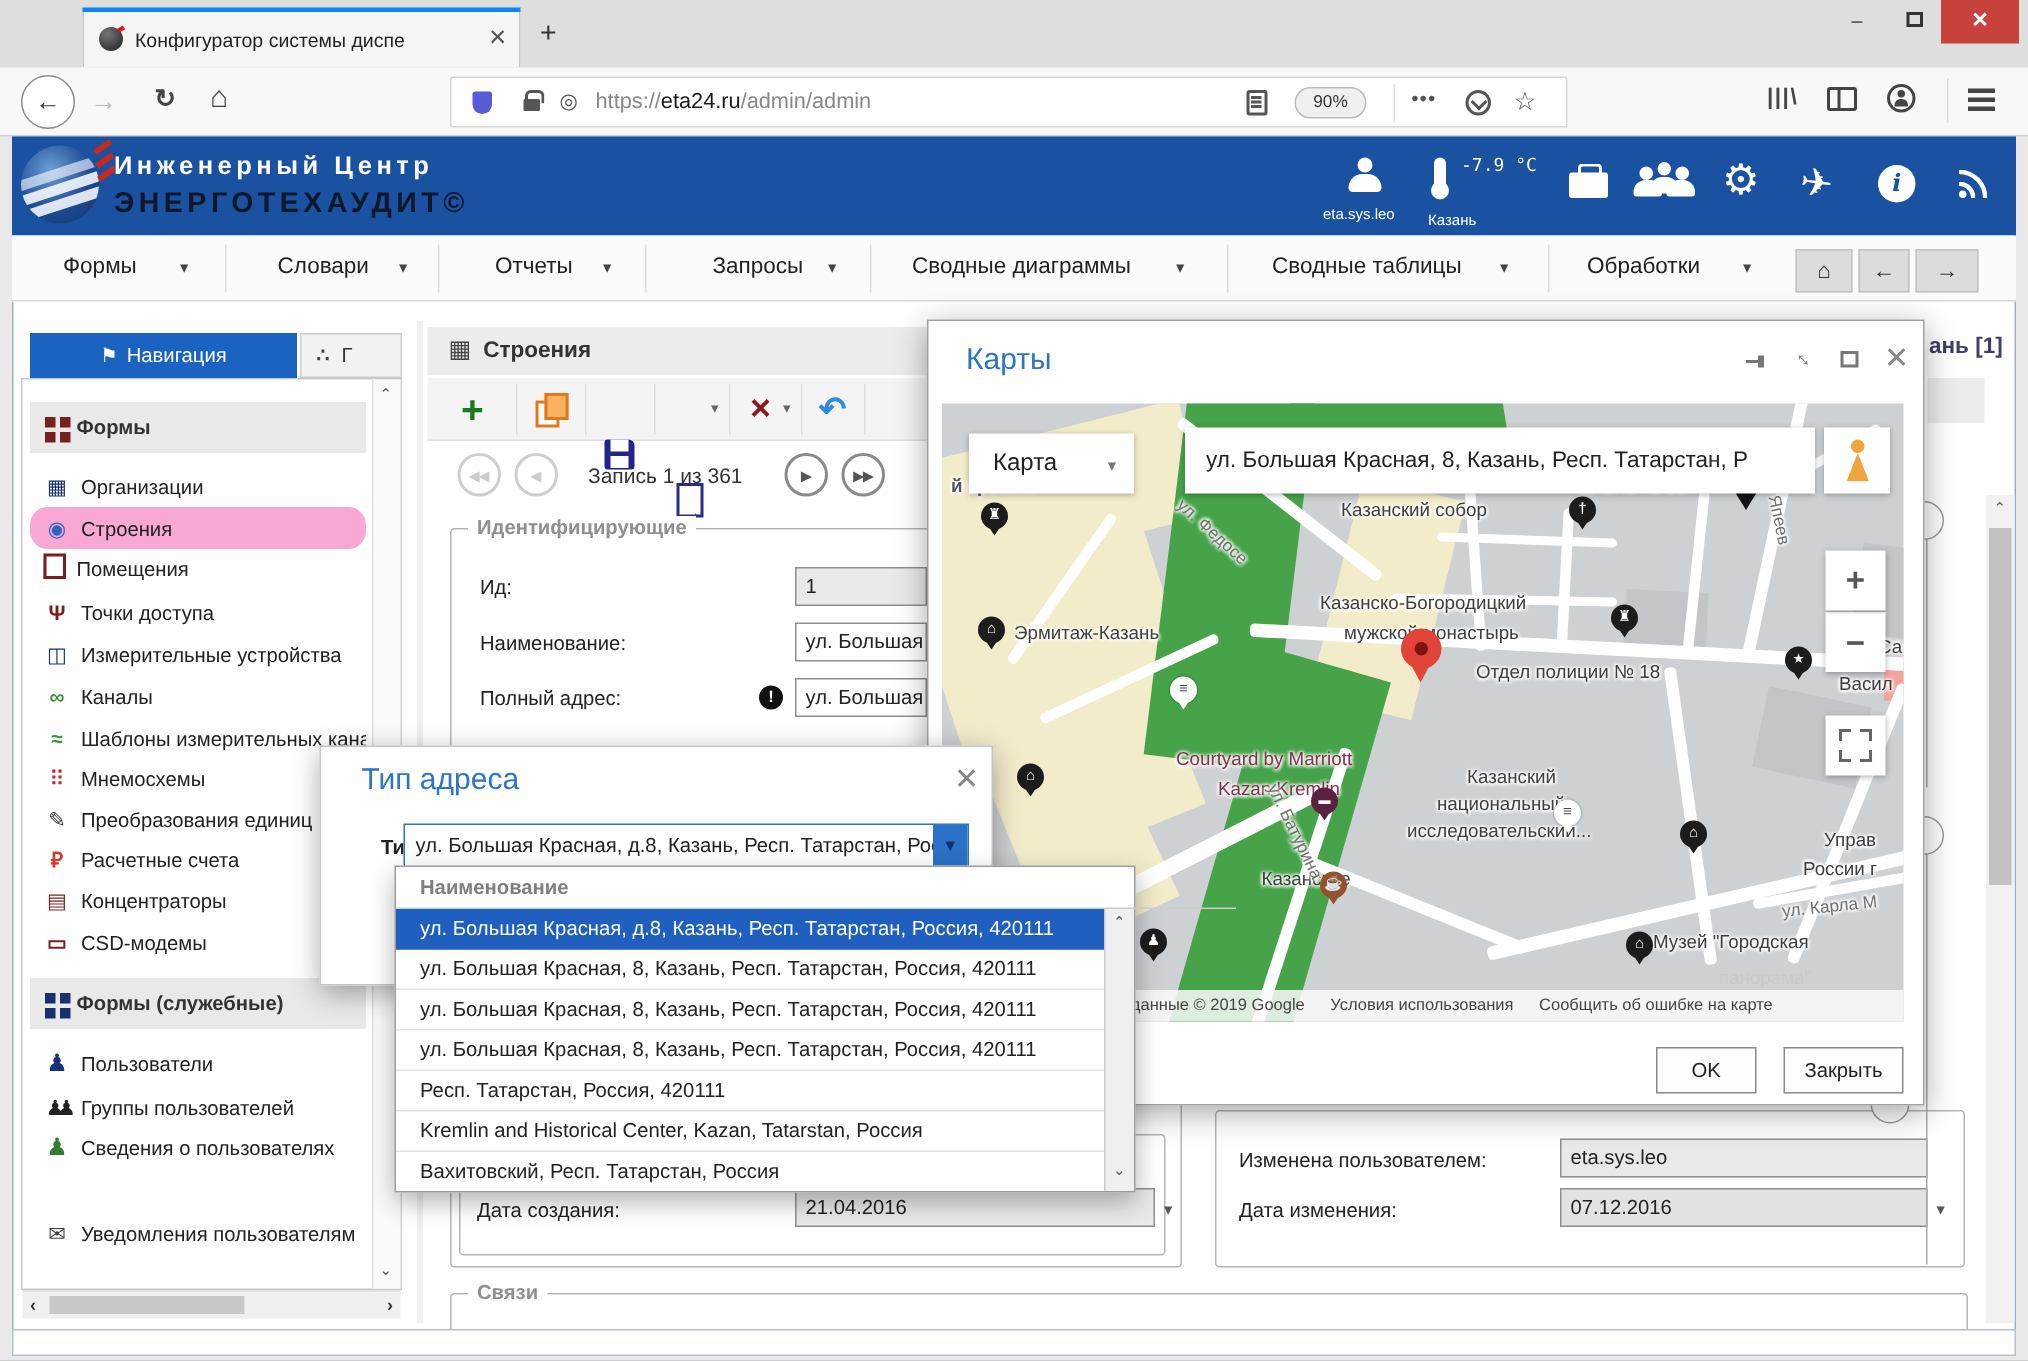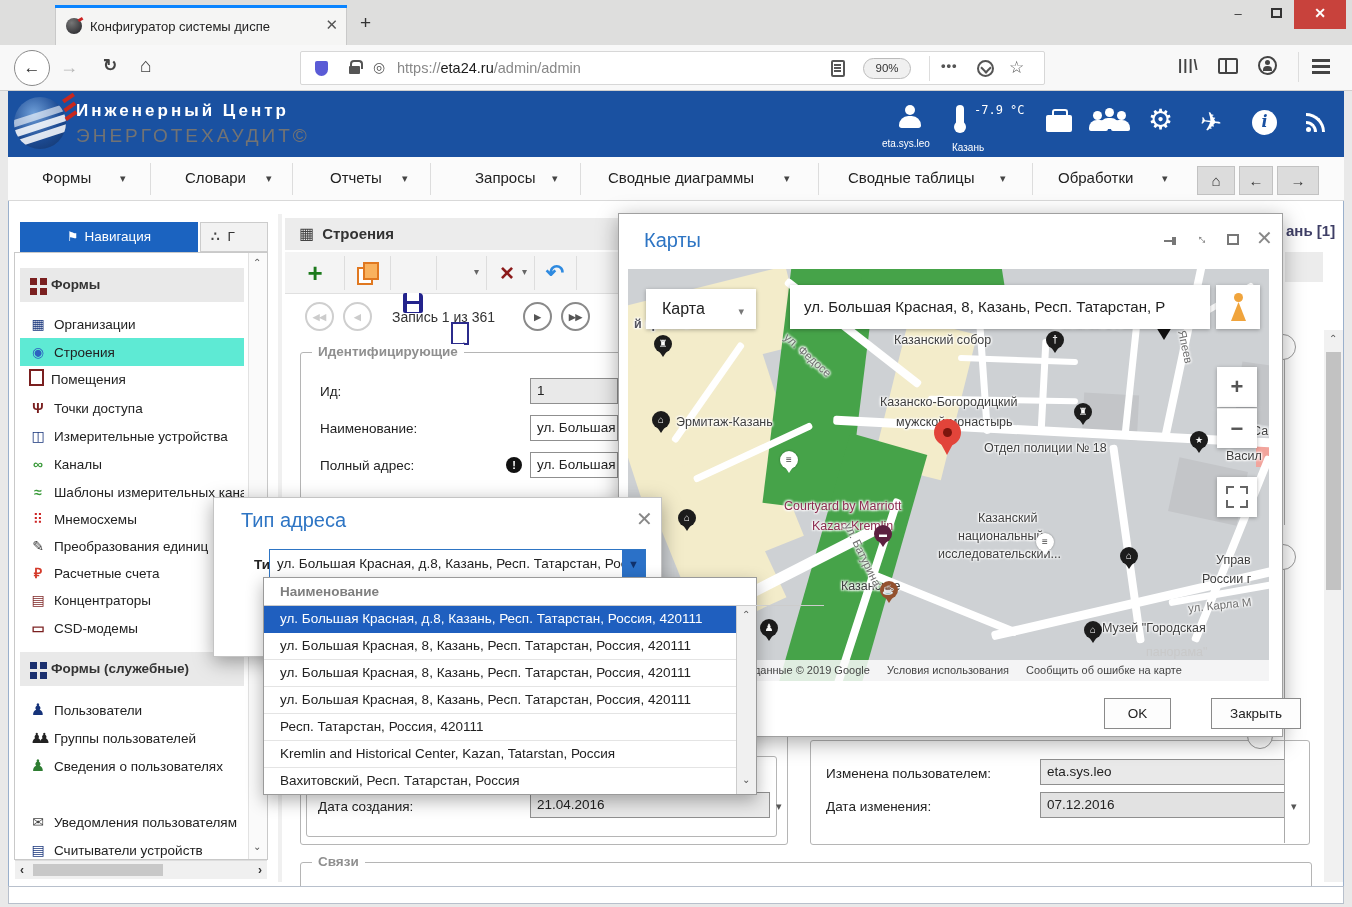--- a/index.html
+++ b/index.html
@@ -50,21 +50,21 @@
   .chrome-sep { position:absolute; left:1298px; top:52px; width:1px; height:30px; background:#ddd; }
   .hamb-ico { position:absolute; left:1312px; top:59px; width:18px; height:2.5px; background:#444; box-shadow:0 6px 0 #444, 0 12px 0 #444; }
 
   
   .page-frame { position:absolute; left:8px; top:91px; width:1336px; height:813px; background:#fff; border:1px solid #9ab0cc; }
   .site-header { position:absolute; left:8px; top:91px; width:1336px; height:66px; background:#1a51a1; }
   .logo-sphere { position:absolute; left:14px; top:97px; width:52px; height:52px; border-radius:50%; background:radial-gradient(circle at 38% 32%, #6f9fd8, #1d4b94 55%, #123468); overflow:hidden; }
   .logo-sphere::before { content:""; position:absolute; left:-6px; top:26px; width:60px; height:7px; background:#fff; opacity:.85; transform:rotate(-18deg); box-shadow:0 10px 0 #fff, 0 -10px 0 rgba(255,255,255,.7); }
   .logo-red { position:absolute; left:62px; top:96px; width:13px; height:4px; background:#c8281e; transform:rotate(-35deg); box-shadow:-4px 8px 0 #c8281e, -8px 16px 0 #c8281e; }
   .brand1 { position:absolute; left:76px; top:101px; color:#fff; font-weight:bold; font-size:17px; letter-spacing:3px; }
-  .brand2 { position:absolute; left:76px; top:125px; color:#737373; font-weight:normal; font-size:19px; letter-spacing:3px; }
+  .brand2 { position:absolute; left:76px; top:125px; color:#0f172a; font-weight:bold; font-size:19px; letter-spacing:3px; }
   .hico-label { position:absolute; color:#fff; font-size:10px; }
   .person-ico { position:absolute; width:24px; height:24px; }
   .person-ico::before { content:""; position:absolute; left:7px; top:0; width:10px; height:10px; border-radius:50%; background:#fff; }
   .person-ico::after { content:""; position:absolute; left:1px; top:11px; width:22px; height:12px; border-radius:10px 10px 3px 3px; background:#fff; }
   .thermo-ico { position:absolute; width:8px; height:22px; background:#fff; border-radius:4px; }
   .thermo-ico::after { content:""; position:absolute; left:-2px; bottom:-6px; width:12px; height:12px; border-radius:50%; background:#fff; }
   .temp-txt { position:absolute; color:#fff; font-family:"DejaVu Sans Mono", monospace; font-size:12px; }
   .brief-ico { position:absolute; width:26px; height:17px; background:#fff; border-radius:2px; }
   .brief-ico::before { content:""; position:absolute; left:6px; top:-6px; width:12px; height:7px; border:2.5px solid #fff; border-bottom:none; border-radius:3px 3px 0 0; }
   .group-ico { position:absolute; width:44px; height:24px; }
@@ -88,21 +88,21 @@
   .navbtn { position:absolute; top:166px; height:29px; background:#dcdcdc; border:1px solid #c2c2c2; text-align:center; line-height:27px; font-size:15px; color:#333; font-weight:bold; }
 
   
   .side-tab1 { position:absolute; left:20px; top:222px; width:178px; height:30px; background:#1b63c0; color:#fff; font-size:13.5px; text-align:center; line-height:30px; }
   .side-tab1 .flag { margin-right:6px; font-size:13px; }
   .side-tab2 { position:absolute; left:200px; top:222px; width:68px; height:30px; background:#f2f2f2; border:1px solid #ccc; color:#333; font-size:13.5px; line-height:28px; padding-left:10px; }
   .side-tab2 .share { font-weight:bold; margin-right:8px; color:#444; }
   .tree-box { position:absolute; left:14px; top:252px; width:254px; height:608px; background:#fff; border:1px solid #c9c9c9; }
   .tree-group { position:absolute; left:20px; width:224px; height:34px; background:#e9e9e9; line-height:34px; font-weight:bold; font-size:13.5px; color:#333; white-space:nowrap; overflow:hidden; }
   .tree-item { position:absolute; left:20px; width:224px; height:28px; line-height:28px; font-size:13.5px; color:#222; white-space:nowrap; overflow:hidden; }
-  .tree-item.sel { background:#5eead4; }
+  .tree-item.sel { background:#f9a8d4;border-radius:12px; }
   .ti { display:inline-block; width:24px; text-align:center; margin:0 4px 0 6px; font-size:14px; }
   .grid4 { display:inline-block; width:7px; height:7px; margin:0 14px 0 10px; position:relative; top:-4px; }
   .grid4::before { content:""; position:absolute; width:7px; height:7px; background:inherit; box-shadow:10px 0 0 currentColor, 0 10px 0 currentColor, 10px 10px 0 currentColor; background:currentColor; }
   .ti-copy { display:inline-block; position:relative; width:11px; height:13px; border:2px solid #7a1f1f; margin:0 11px 0 9px; top:2px; }
   .ti-copy::before { content:""; position:absolute; right:-6px; top:-6px; width:11px; height:13px; border:2px solid #7a1f1f; background:#fff; }
   .vscroll { position:absolute; left:248px; top:253px; width:19px; height:606px; background:#fafafa; border-left:1px solid #e2e2e2; }
   .scroll-arrow { position:absolute; font-size:10px; color:#555; left:4px; }
   .hscroll { position:absolute; left:15px; top:860px; width:252px; height:19px; background:#f0f0f0; border-top:1px solid #ddd; }
   .hthumb { position:absolute; left:18px; top:3px; width:130px; height:12px; background:#c8c8c8; }
   .harrow { position:absolute; top:2px; font-size:12px; color:#333; font-weight:bold; }
@@ -306,21 +306,20 @@
   <div class="tree-item" style="top:505px;"><span class="ti" style="color:#cc2222;">⠿</span><span>Мнемосхемы</span></div>
   <div class="tree-item" style="top:532px;"><span class="ti" style="color:#333;">✎</span><span>Преобразования единиц</span></div>
   <div class="tree-item" style="top:559px;"><span class="ti" style="color:#d43a2a;font-weight:bold;">₽</span><span>Расчетные счета</span></div>
   <div class="tree-item" style="top:586px;"><span class="ti" style="color:#7a1f1f;">▤</span><span>Концентраторы</span></div>
   <div class="tree-item" style="top:614px;"><span class="ti" style="color:#7a1f1f;font-weight:bold;">▭</span><span>CSD-модемы</span></div>
   <div class="tree-group" style="top:652px;"><span class="grid4" style="color:#1a2f6e;"></span><span>Формы (служебные)</span></div>
   <div class="tree-item" style="top:696px;"><span class="ti" style="color:#16337a;font-size:16px;">♟</span><span>Пользователи</span></div>
   <div class="tree-item" style="top:724px;"><span class="ti" style="color:#222;letter-spacing:-5px;font-size:14px;">♟♟</span><span>Группы пользователей</span></div>
   <div class="tree-item" style="top:752px;"><span class="ti" style="color:#2e7d32;font-size:16px;">♟</span><span>Сведения о пользователях</span></div>
   <div class="tree-item" style="top:808px;"><span class="ti" style="color:#444;">✉</span><span>Уведомления пользователям</span></div>
-  <div class="tree-item" style="top:836px;"><span class="ti" style="color:#16337a;">▤</span><span>Считыватели устройств</span></div>
 
   <div class="vscroll">
     <span class="scroll-arrow" style="top:4px;">⌃</span>
     <span class="scroll-arrow" style="top:588px;">⌄</span>
   </div>
   <div class="hscroll">
     <span class="harrow" style="left:5px;">‹</span>
     <div class="hthumb"></div>
     <span class="harrow" style="right:5px;">›</span>
   </div>
@@ -485,21 +484,21 @@
         <span class="fs-c" style="right:9px;bottom:9px;border-left:none;border-top:none;"></span>
       </div>
       <div class="attrib">
         <span style="margin-left:6px;">рафические данные © 2019 Google</span>
         <span>Условия использования</span>
         <span>Сообщить об ошибке на карте</span>
       </div>
     </div>
 
     <div class="dlg-btn" style="left:485px;top:484px;width:67px;">OK</div>
-    <div class="dlg-btn" style="left:592px;top:484px;width:90px;text-align:center;">Закрыть</div>
+    <div class="dlg-btn" style="left:570px;top:484px;width:80px;text-align:center;">Закрыть</div>
   </div>
 
   <div class="addr-dialog">
     <div class="dlg-title" style="left:27px;top:11px;">Тип адреса</div>
     <div class="dlg-x" style="left:422px;top:9px;">✕</div>
     <div class="flabel" style="left:40px;top:59px;font-weight:bold;">Тип:</div>
     <div class="addr-select">ул. Большая Красная, д.8, Казань, Респ. Татарстан, Росси</div>
     <div class="addr-caret-btn">▼</div>
   </div>
 

